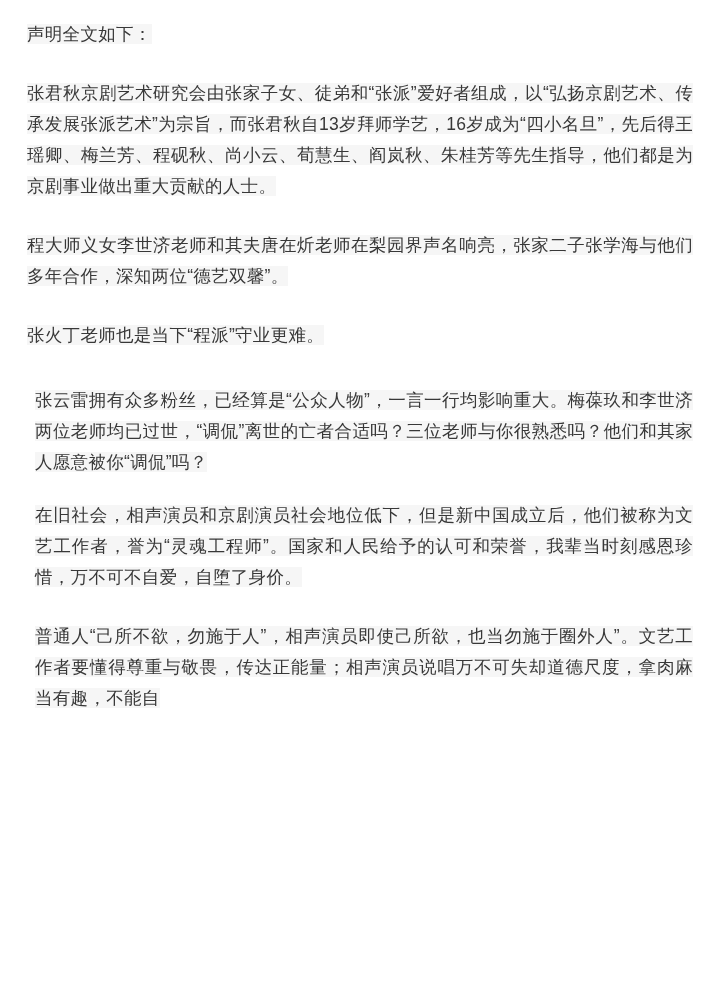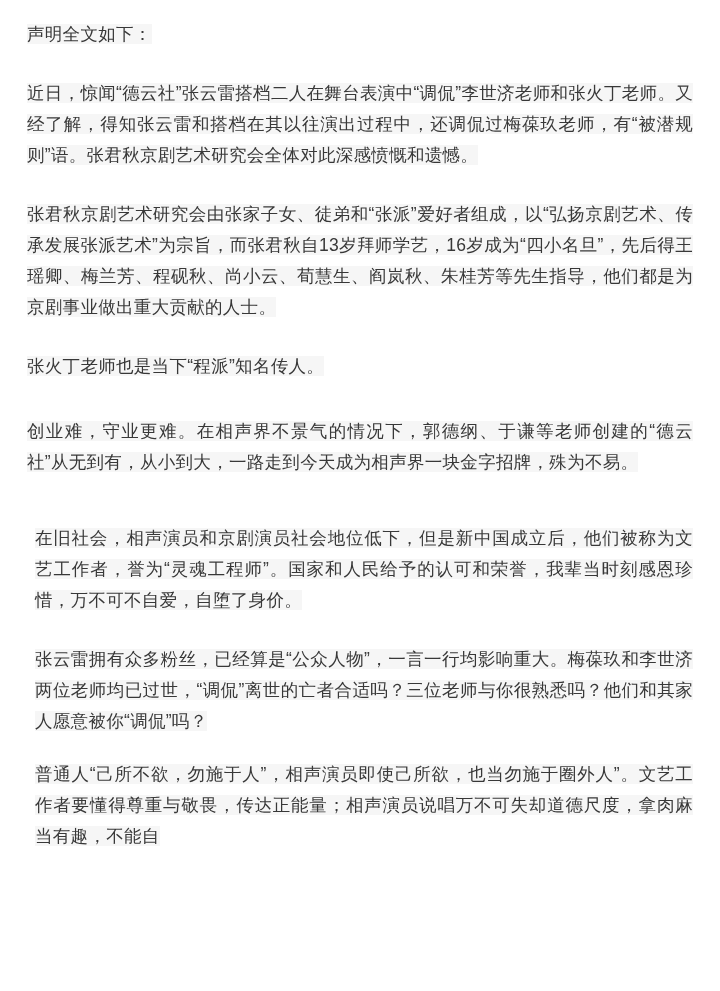--- a/index.html
+++ b/index.html
@@ -62,31 +62,30 @@
       rgba(255,255,255,0.10) 100%);
   }
 </style>
 </head>
 <body>
 
 <div class="screen">
   <div class="article">
     <p class="intro"><span class="band">声明全文如下：</span></p>
 
-    <p><span class="band">近日，惊闻“德云社”张云雷搭档二人在舞台表演中“调侃”李世济老师和张火丁老师。又经了解，得知张云雷和搭档在其以往演出过程中，还调侃过梅葆玖老师，有“被潜规则”语。张君秋京剧艺术研究会全体对此深感愤慨和遗憾。</span></p>
 
     <p><span class="band">张君秋京剧艺术研究会由张家子女、徒弟和“张派”爱好者组成，以“弘扬京剧艺术、传承发展张派艺术”为宗旨，而张君秋自13岁拜师学艺，16岁成为“四小名旦”，先后得王瑶卿、梅兰芳、程砚秋、尚小云、荀慧生、阎岚秋、朱桂芳等先生指导，他们都是为京剧事业做出重大贡献的人士。</span></p>
 
+    <p><span class="band">程大师义女李世济老师和其夫唐在炘老师在梨园界声名响亮，张家二子张学海与他们多年合作，深知两位“德艺双馨”。</span></p>
 
-    <p class="mb-34"><span class="band">张火丁老师也是当下“程派”知名传人。</span></p>
+    <p class="mb-34"><span class="band">张火丁老师也是当下“程派”守业更难。</span></p>
 
 
-    <p class="mb-45"><span class="band">创业难，守业更难。在相声界不景气的情况下，郭德纲、于谦等老师创建的“德云社”从无到有，从小到大，一路走到今天成为相声界一块金字招牌，殊为不易。</span></p>
+
+    <p class="indent mb-22"><span class="band">张云雷拥有众多粉丝，已经算是“公众人物”，一言一行均影响重大。梅葆玖和李世济两位老师均已过世，“调侃”离世的亡者合适吗？三位老师与你很熟悉吗？他们和其家人愿意被你“调侃”吗？</span></p>
 
     <p class="indent"><span class="band">在旧社会，相声演员和京剧演员社会地位低下，但是新中国成立后，他们被称为文艺工作者，誉为“灵魂工程师”。国家和人民给予的认可和荣誉，我辈当时刻感恩珍惜，万不可不自爱，自堕了身价。</span></p>
-
-    <p class="indent mb-22"><span class="band">张云雷拥有众多粉丝，已经算是“公众人物”，一言一行均影响重大。梅葆玖和李世济两位老师均已过世，“调侃”离世的亡者合适吗？三位老师与你很熟悉吗？他们和其家人愿意被你“调侃”吗？</span></p>
 
     <p class="indent"><span class="band">普通人“己所不欲，勿施于人”，相声演员即使己所欲，也当勿施于圈外人”。文艺工作者要懂得尊重与敬畏，传达正能量；相声演员说唱万不可失却道德尺度，拿肉麻当有趣，不能自</span></p>
   </div>
 
   <div class="wash"></div>
 </div>
 
 </body></html>

